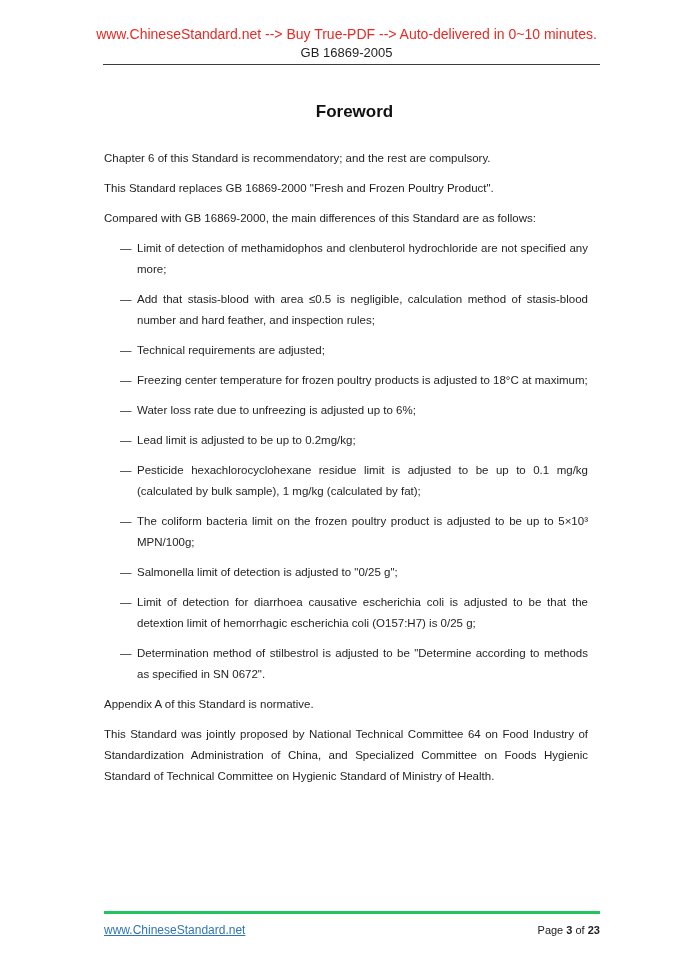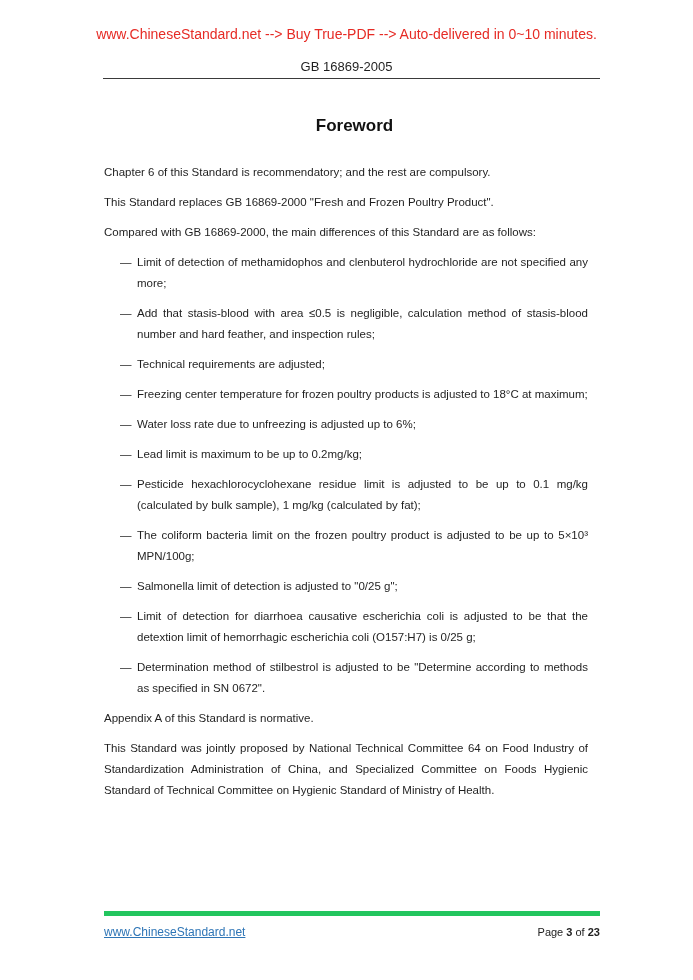--- a/index.html
+++ b/index.html
@@ -18,21 +18,21 @@
     padding-top: 25px;
     text-align: center;
     color: #e62b25;
     font-size: 14px;
     line-height: 18px;
   }
   .doc-number {
     text-align: center;
     font-size: 13px;
     line-height: 16px;
-    margin-top: 16px;
+    margin-top: 2px;
     color: #1f1f1f;
   }
   .header-rule {
     margin: 3px 93px 0 103px;
     border-bottom: 1.6px solid #3a3a3a;
   }
   .title {
     text-align: center;
     font-size: 17px;
     font-weight: bold;
@@ -63,21 +63,21 @@
   }
   .bullet .text {
     flex: 1;
     text-align: justify;
   }
   .footer {
     position: absolute;
     left: 104px;
     right: 93px;
     top: 911px;
-    border-top: 5px solid #22c55e;
+    border-top: 3px solid #22c55e;
     padding-top: 9px;
     display: flex;
     justify-content: space-between;
     align-items: baseline;
   }
   .footer-link {
     color: #2e75b6;
     text-decoration: underline;
     font-size: 12px;
     cursor: pointer;
@@ -121,21 +121,21 @@
       <div class="bullet">
         <span class="marker">—</span>
         <span class="text">Freezing center temperature for frozen poultry products is adjusted to 18°C at maximum;</span>
       </div>
       <div class="bullet">
         <span class="marker">—</span>
         <span class="text">Water loss rate due to unfreezing is adjusted up to 6%;</span>
       </div>
       <div class="bullet">
         <span class="marker">—</span>
-        <span class="text">Lead limit is maximum to be up to 0.2mg/kg;</span>
+        <span class="text">Lead limit is adjusted to be up to 0.2mg/kg;</span>
       </div>
       <div class="bullet">
         <span class="marker">—</span>
         <span class="text">Pesticide hexachlorocyclohexane residue limit is adjusted to be up to 0.1 mg/kg (calculated by bulk sample), 1 mg/kg (calculated by fat);</span>
       </div>
       <div class="bullet">
         <span class="marker">—</span>
         <span class="text">The coliform bacteria limit on the frozen poultry product is adjusted to be up to 5×10³ MPN/100g;</span>
       </div>
       <div class="bullet">

